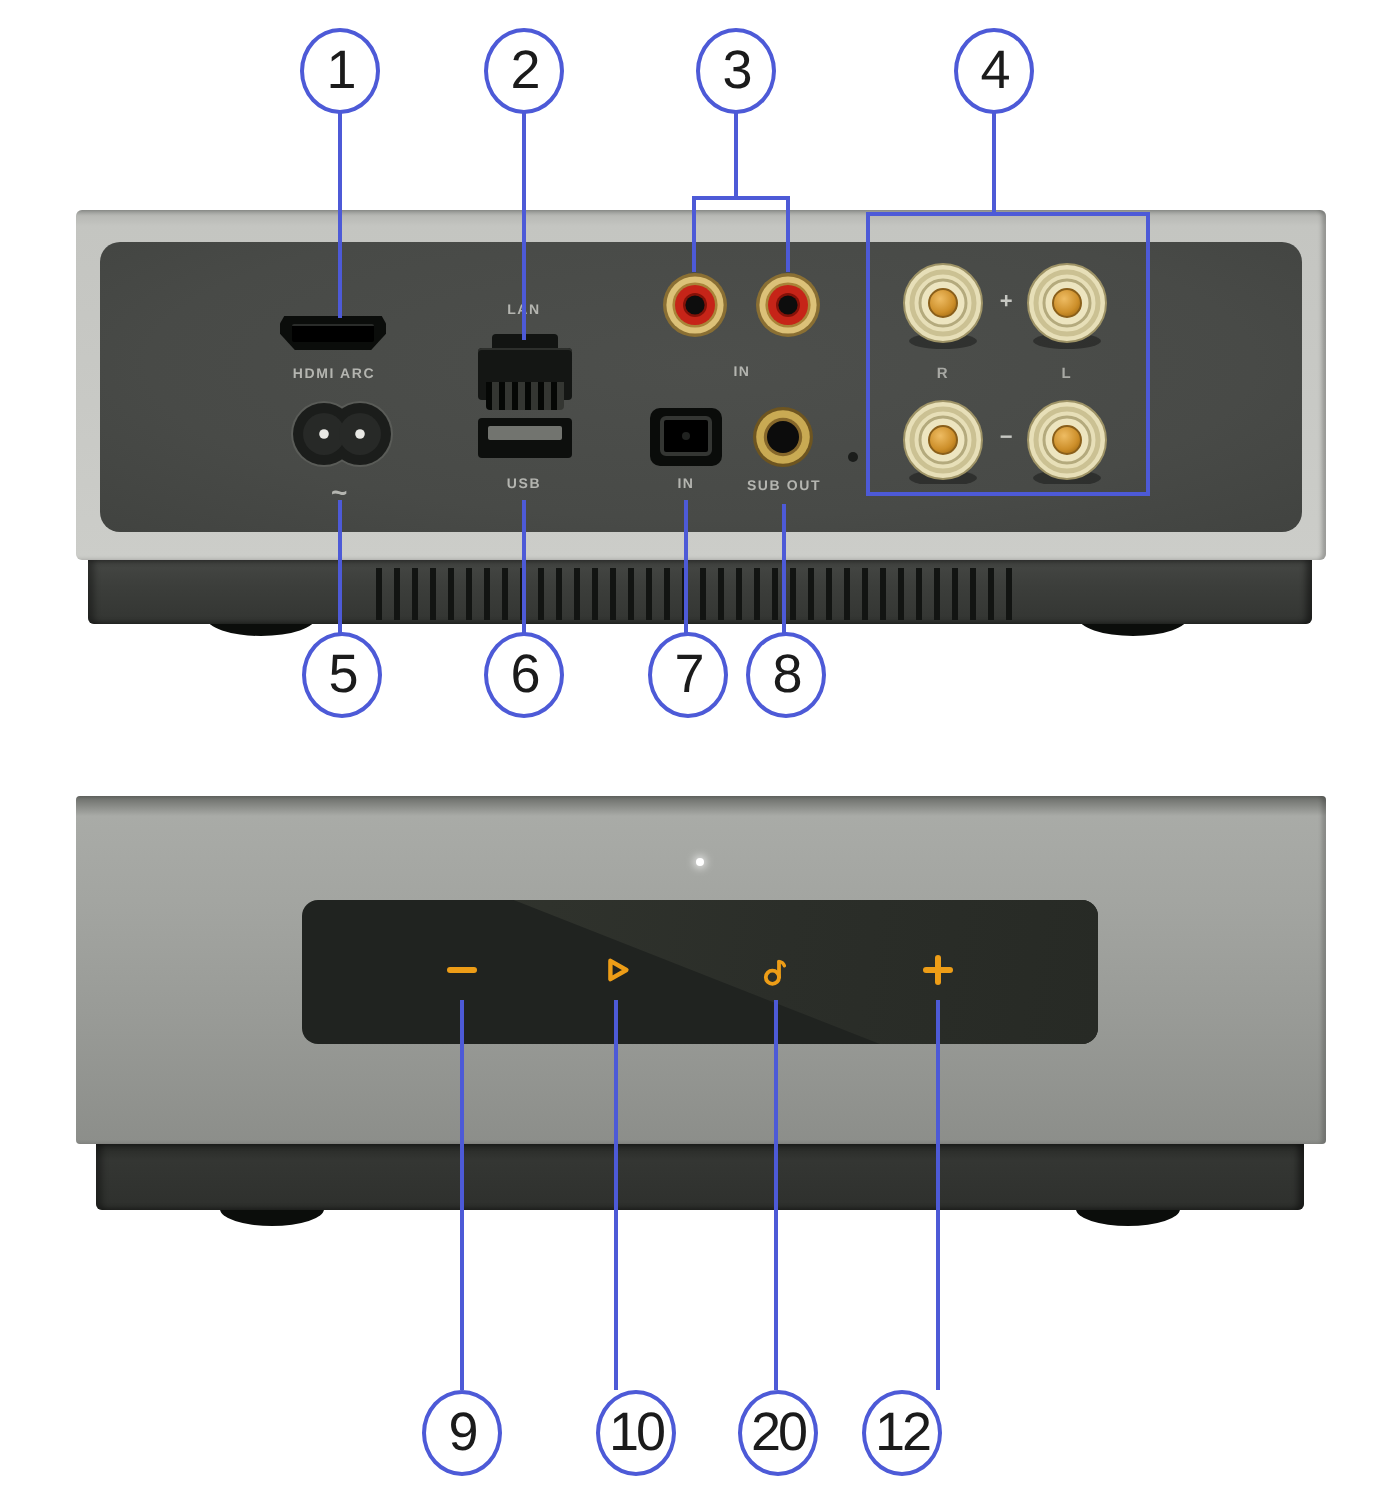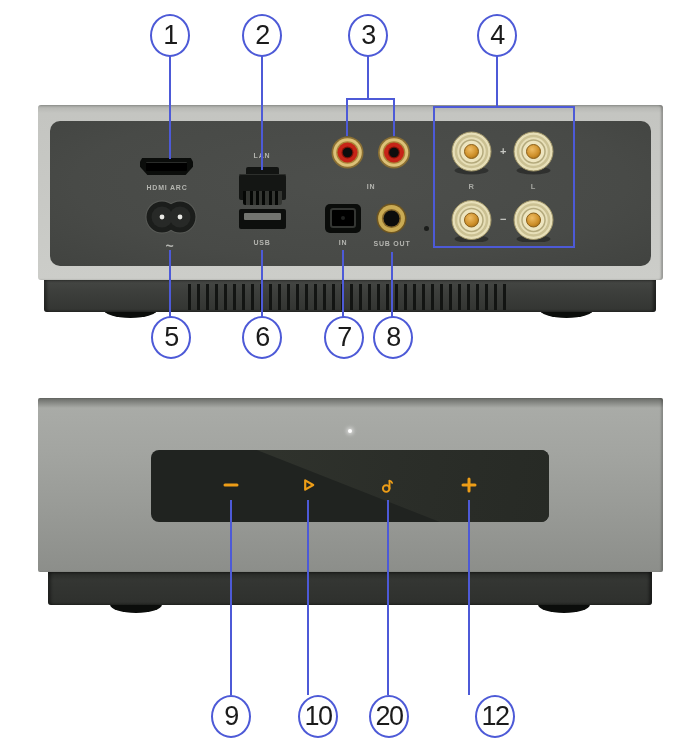--- a/index.html
+++ b/index.html
@@ -253,17 +253,17 @@
   <div class="cline" style="left:468px;top:500px;height:195px;"></div>
   <div class="callout" style="left:211px;top:695px;">
       <span>9</span>
     </div>
   <div class="callout" style="left:288px;top:695px;margin-left:10px;">
       <span>10</span>
     </div>
   <div class="callout" style="left:369px;top:695px;">
       <span>20</span>
     </div>
-  <div class="callout" style="left:475px;top:695px;text-align:right;">
+  <div class="callout" style="left:431px;top:695px;text-align:right;">
       <span>12</span>
     </div>
 
 </div>
 
 </body></html>

